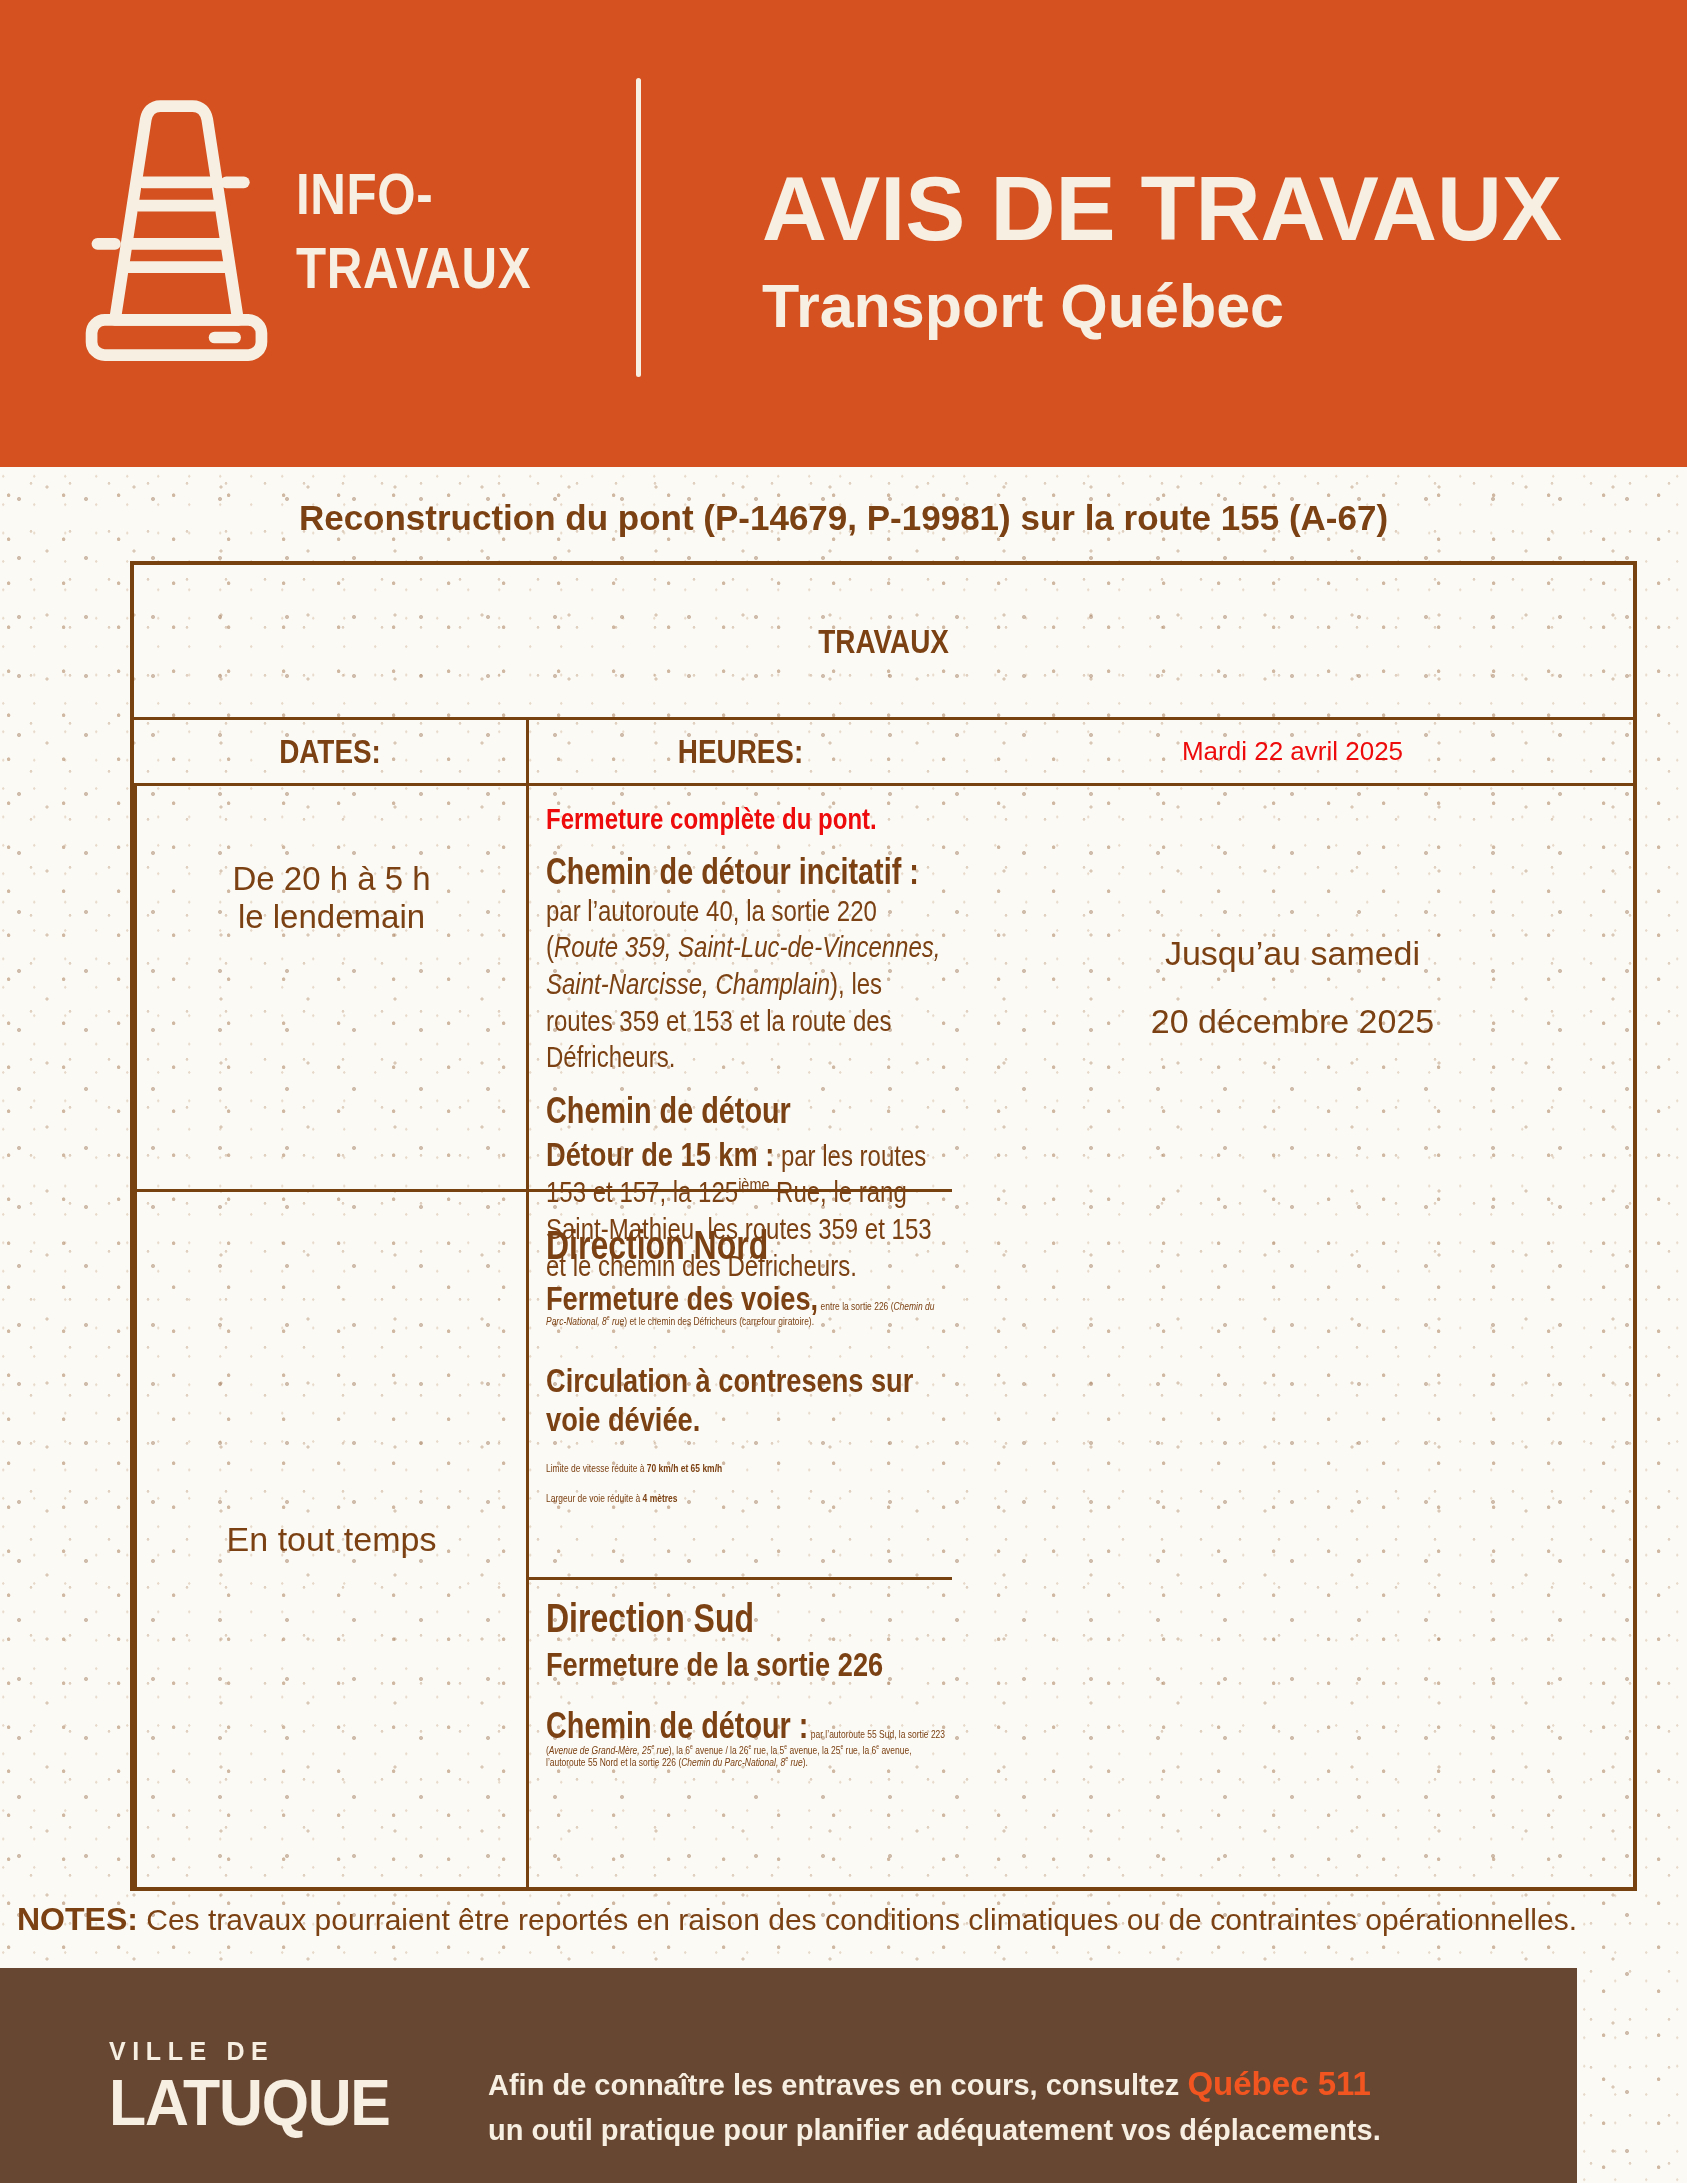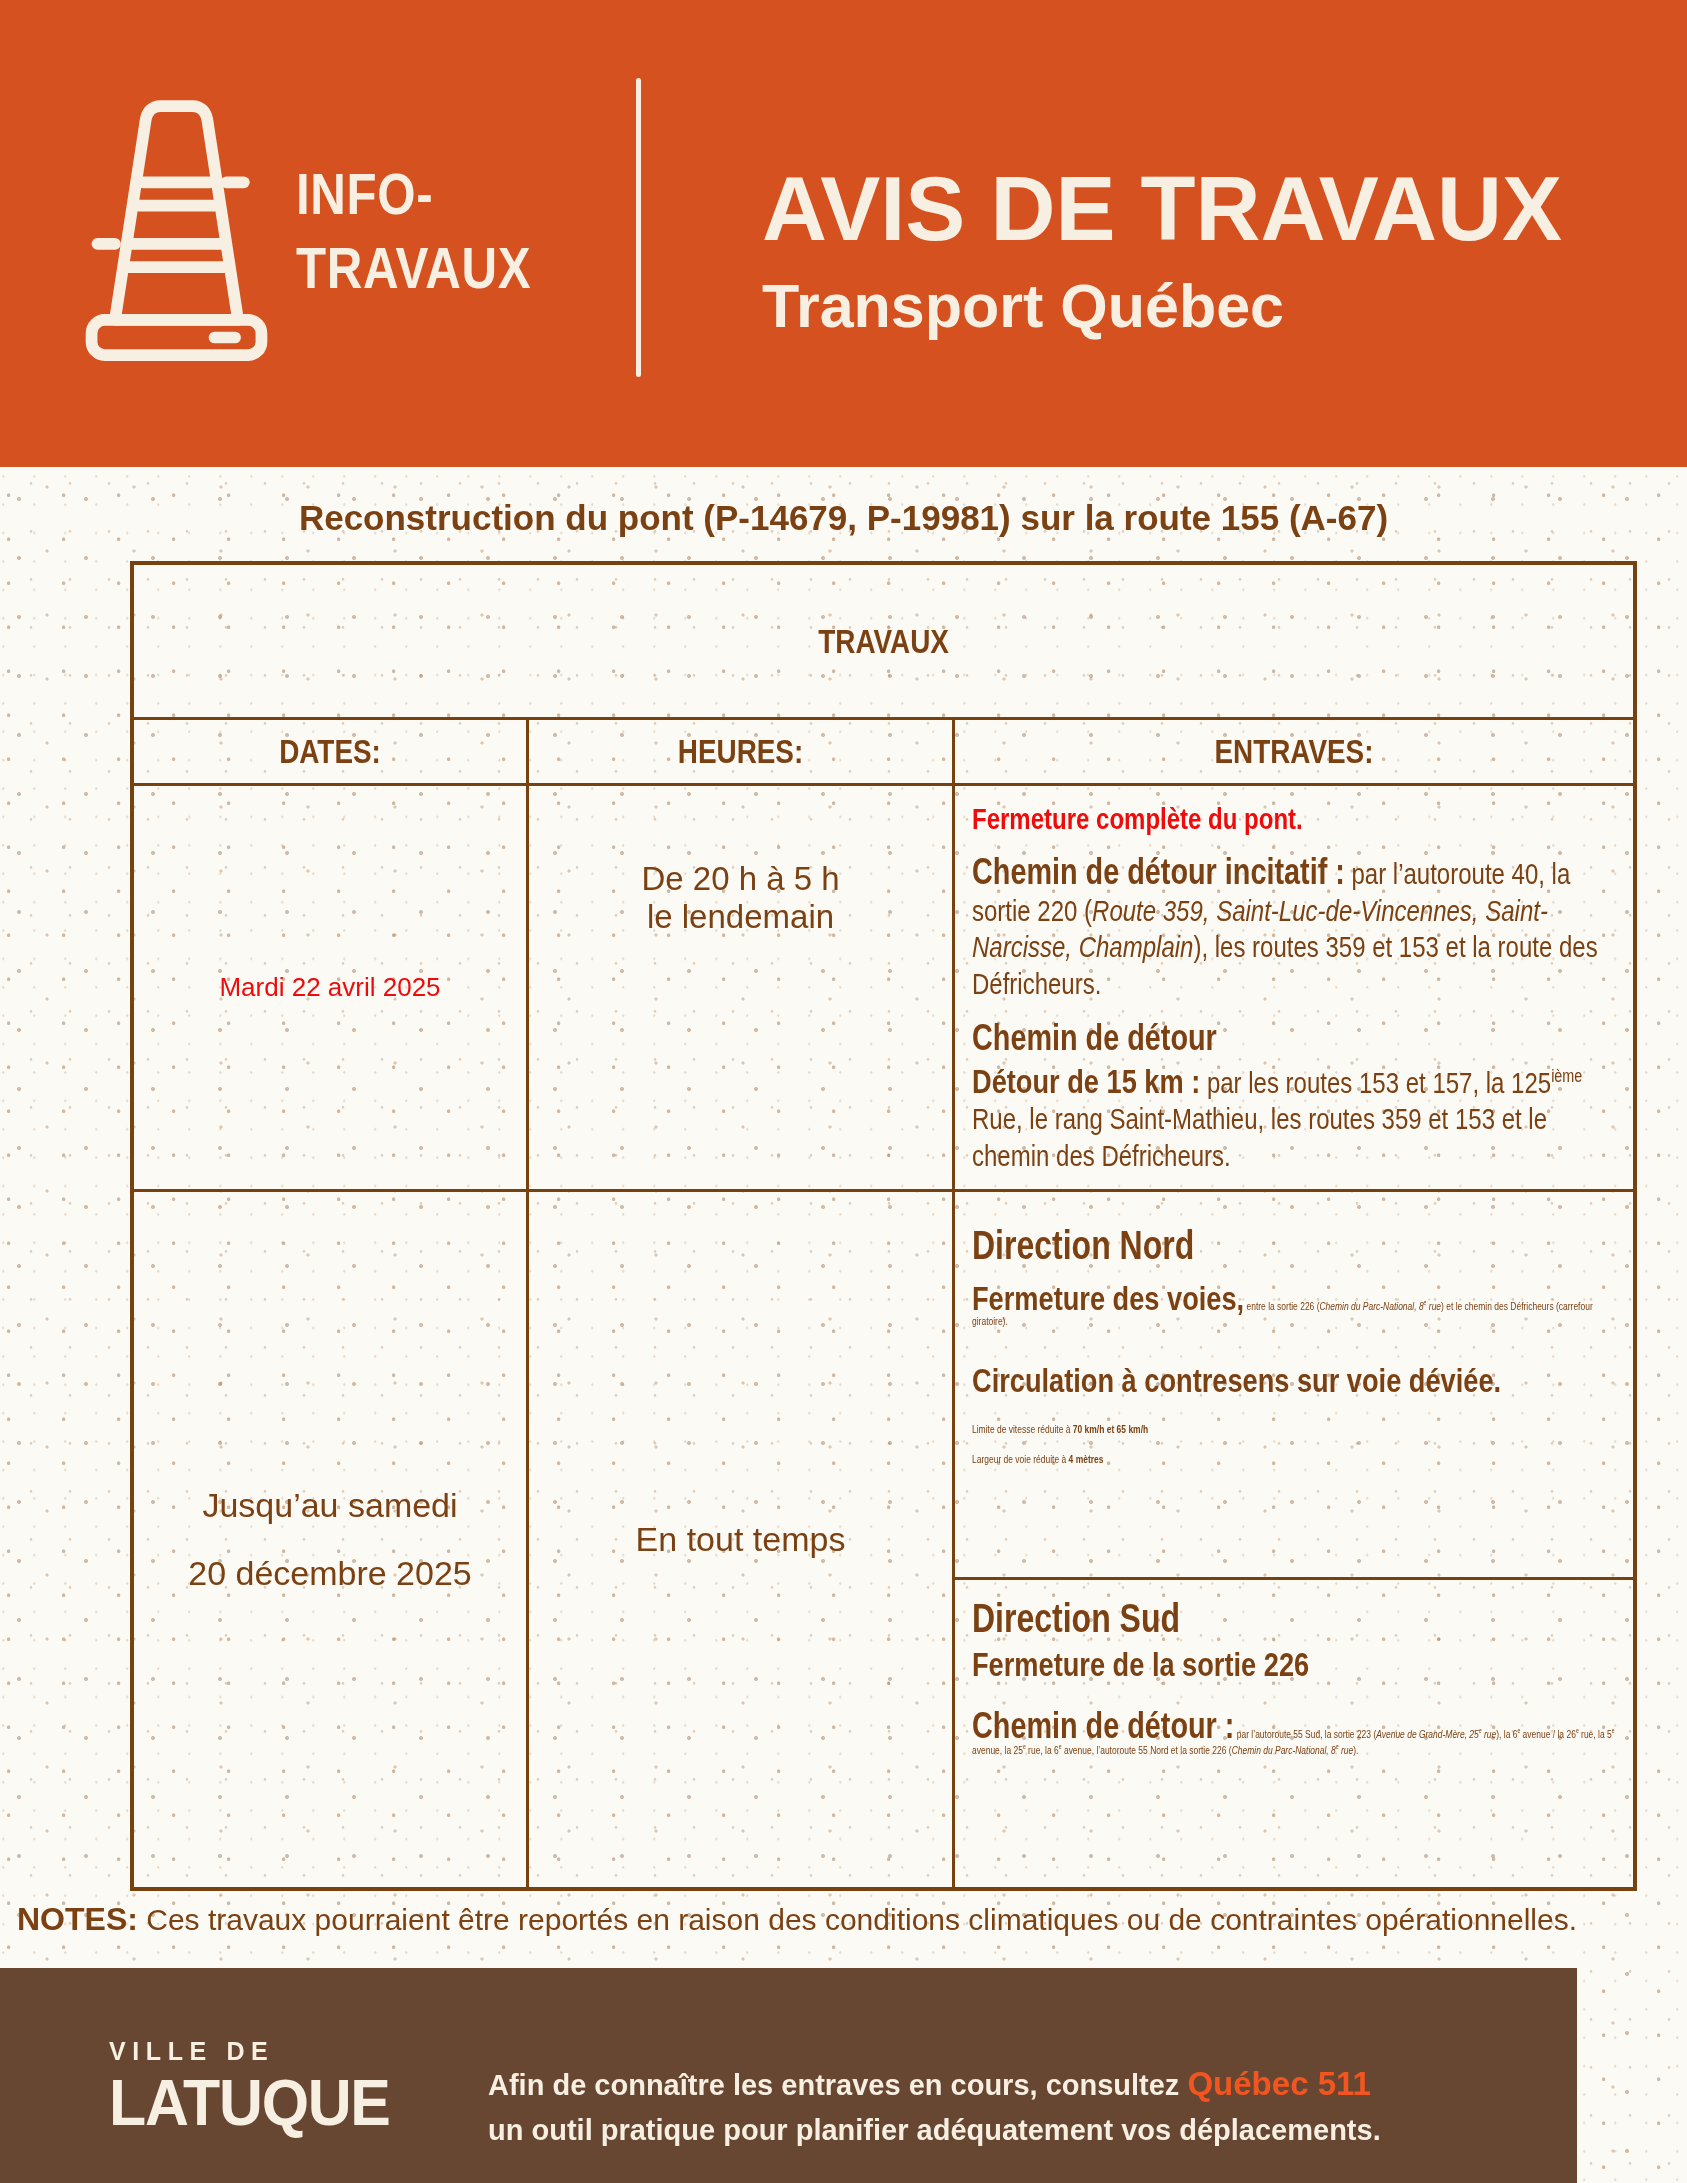--- a/index.html
+++ b/index.html
@@ -117,23 +117,20 @@
     <div class="t-title c">
       <span class="cond">TRAVAUX</span>
     </div>
 
     <div class="ch c">
       <span class="cond">DATES:</span>
     </div>
     <div class="ch c bl">
       <span class="cond">HEURES:</span>
     </div>
-    <div class="ch c bl">
-      <span class="cond">ENTRAVES:</span>
-    </div>
 
     <div class="c bt date-red">
       <span>Mardi 22 avril 2025</span>
     </div>
     <div class="bt bl hours1">
       <span>De 20 h à 5 h</span>
       <span>le lendemain</span>
     </div>
     <div class="bt bl ent">
       <div class="sq">

